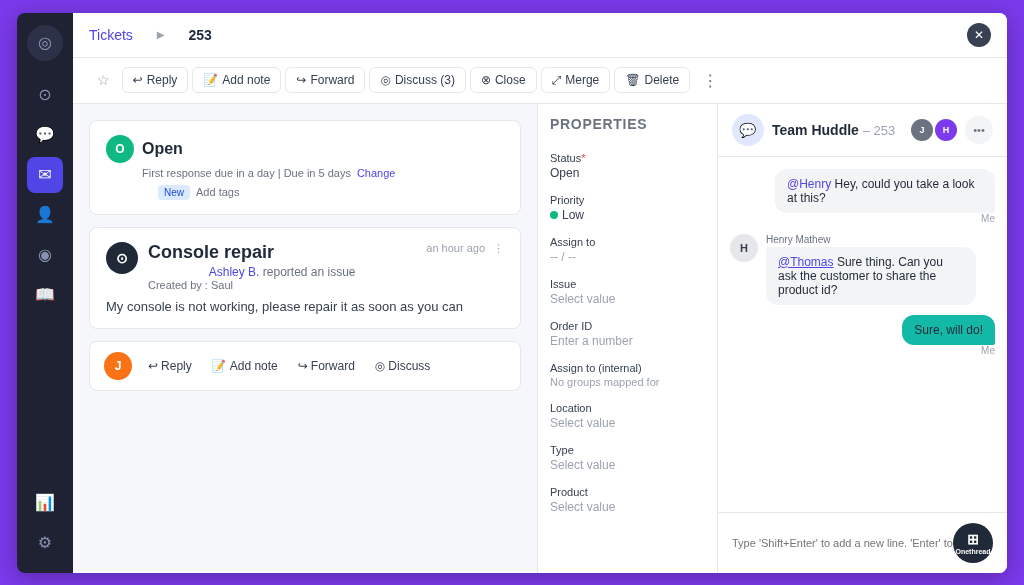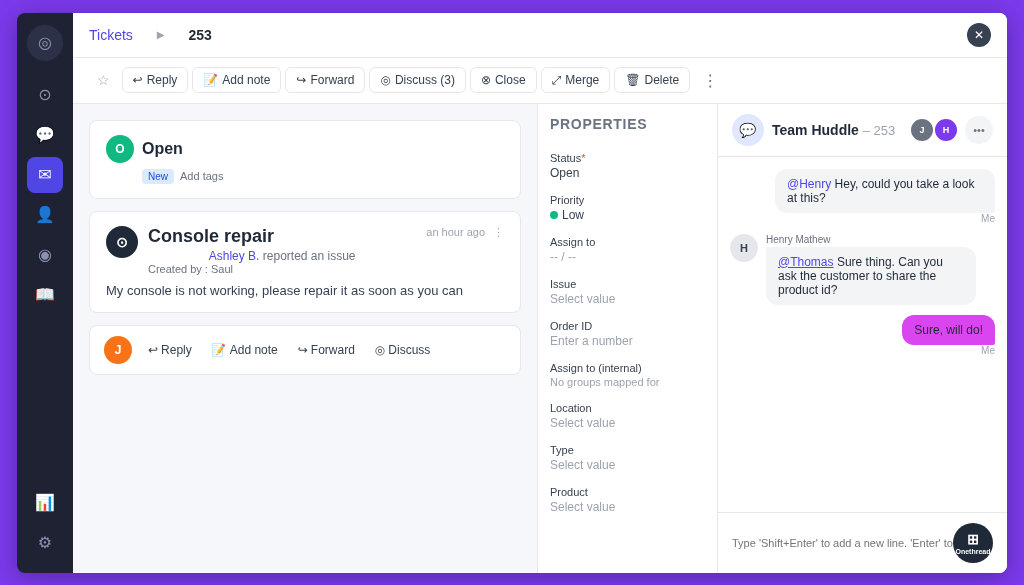--- a/index.html
+++ b/index.html
@@ -179,21 +179,21 @@
     .status-title { font-size: 16px; font-weight: 600; color: #1f2937; }
     .status-meta {
       font-size: 11px;
       color: #6b7280;
       margin-left: 36px;
       display: flex;
       align-items: center;
       gap: 6px;
     }
     .status-tags {
-      margin-left: 36px;
+      margin-left: 52px;
       margin-top: 6px;
       display: flex;
       align-items: center;
       gap: 6px;
     }
     .tag-new {
       background: #dbeafe;
       color: #1d4ed8;
       font-size: 10px;
       padding: 2px 6px;
@@ -440,21 +440,21 @@
     .chat-bubble-left {
       background: #f3f4f6;
       border-radius: 2px 12px 12px 12px;
       padding: 8px 12px;
       font-size: 12px;
       color: #1f2937;
       max-width: 210px;
     }
     .chat-bubble-left .mention { color: #4f46e5; font-weight: 500; text-decoration: underline; }
     .chat-bubble-sure {
-      background: #d946ef;
+      background: #14b8a6;
       border-radius: 12px 12px 2px 12px;
       padding: 8px 12px;
       font-size: 12px;
       color: #1f2937;
       align-self: flex-end;
     }
     .chat-input-area {
       padding: 10px 14px;
       border-top: 1px solid #e5e7eb;
       display: flex;
@@ -574,20 +574,24 @@
     </div>
 
     <div class="ticket-body">
 
       <div class="ticket-main">
 
         <div class="status-card">
           <div class="status-header">
             <div class="status-dot">O</div>
             <span class="status-title">Open</span>
+          </div>
+          <div class="status-meta">
+            <span>First response due in a day | Due in 5 days</span>
+            <span style="color:#4f46e5;cursor:pointer;text-decoration:none;display:flex;align-items:center;gap:2px;">Change</span>
           </div>
           <div class="status-tags">
             <span class="tag-new">New</span>
             <span class="add-tags">Add tags</span>
           </div>
         </div>
 
         <div class="issue-card">
           <div class="issue-header">
             <div class="issue-avatar">

